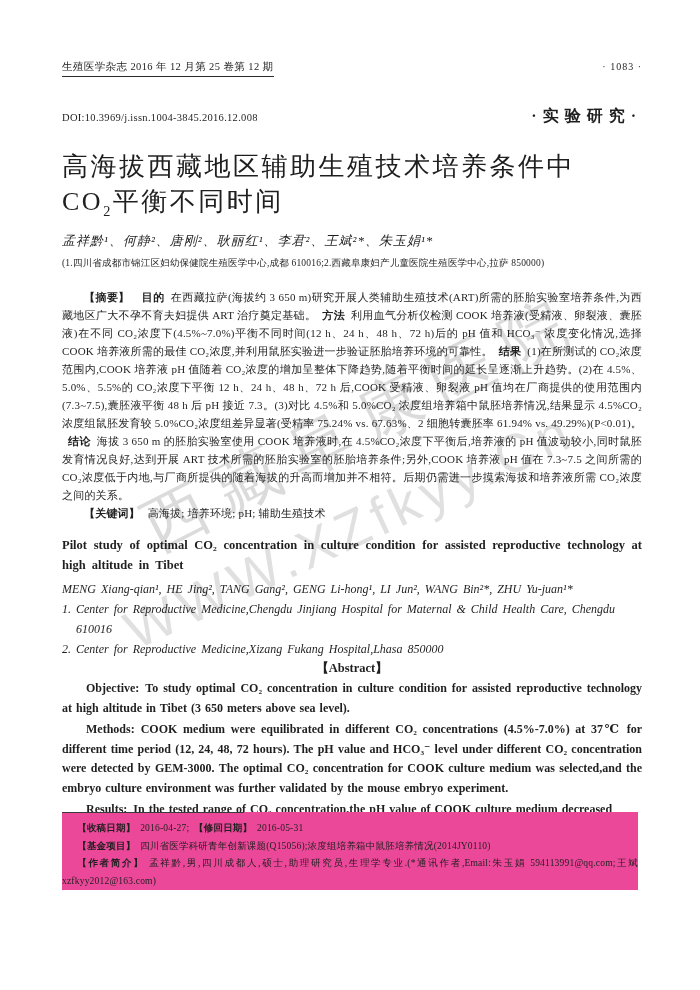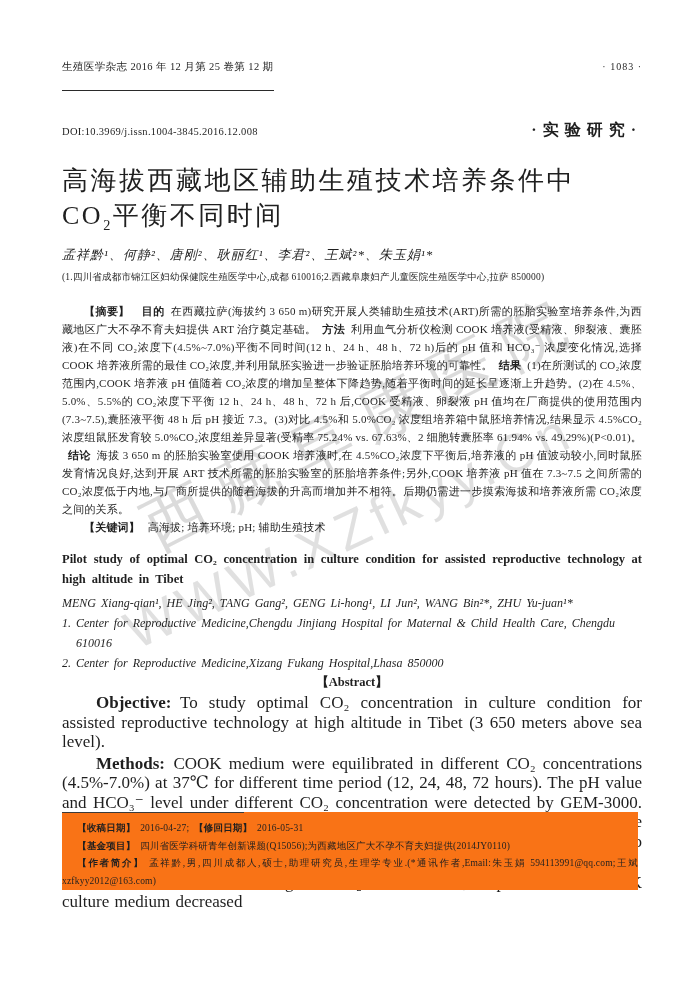--- a/index.html
+++ b/index.html
@@ -51,21 +51,21 @@
   }
 
   .header-row {
     display: flex;
     justify-content: space-between;
     align-items: baseline;
   }
   .journal-name {
     font-size: 10.5px;
     border-bottom: 1px solid #2a2a2a;
-    padding-bottom: 16px;
+    padding-bottom: 2px;
     letter-spacing: 0.4px;
   }
   .page-number { font-size: 10px; letter-spacing: 1px; }
 
   .doi-row {
     display: flex;
     justify-content: space-between;
     align-items: baseline;
     margin-top: 29px;
     gap: 30px;
@@ -143,34 +143,35 @@
     word-spacing: 2px;
   }
   .en-abstract-tag {
     text-align: center;
     font-weight: bold;
     font-size: 12.5px;
     line-height: 18px;
   }
   .en-para {
     margin: 2px 0 0 0;
-    font-size: 17px;
+    font-size: 12px;
     line-height: 19.5px;
     text-align: justify;
     text-indent: 2em;
     word-spacing: 1px;
+    font-weight: bold;
   }
   .en-para b { margin-right: 0.5em; }
 
   
   .footnote-block {
     position: absolute;
     z-index: 2;
     left: 62px; right: 62px; top: 812px;
-    background: #f97316;
+    background: #ec4899;
   }
   .footnote-sep {
     width: 182px;
     border-top: 1px solid #3a3a3a;
     margin-bottom: 7px;
   }
   .fn {
     margin: 0;
     font-size: 9.5px;
     line-height: 17.5px;
@@ -224,17 +225,17 @@
 
     <p class="en-para"><b>Methods:</b><span>COOK medium were equilibrated in different CO₂ concentrations (4.5%-7.0%) at 37℃ for different time period (12, 24, 48, 72 hours). The pH value and HCO₃⁻ level under different CO₂ concentration were detected by GEM-3000. The optimal CO₂ concentration for COOK culture medium was selected,and the embryo culture environment was further validated by the mouse embryo experiment.</span></p>
 
     <p class="en-para"><b>Results:</b><span>In the tested range of CO₂ concentration,the pH value of COOK culture medium decreased</span></p>
 
   </div>
 
   <div class="footnote-block">
     <div class="footnote-sep"></div>
     <p class="fn"><b>【收稿日期】</b><span>2016-04-27;</span><b class="second">【修回日期】</b><span>2016-05-31</span></p>
-    <p class="fn"><b>【基金项目】</b><span>四川省医学科研青年创新课题(Q15056);为西藏地区广大不孕不育夫妇提供(2014JY0110)</span></p>
+    <p class="fn"><b>【基金项目】</b><span>四川省医学科研青年创新课题(Q15056);浓度组培养箱中鼠胚培养情况(2014JY0110)</span></p>
     <p class="fn"><b>【作者简介】</b><span>孟祥黔,男,四川成都人,硕士,助理研究员,生理学专业.(*通讯作者,Email:朱玉娟 594113991@qq.com;王斌 xzfkyy2012@163.com)</span></p>
   </div>
 
 </div>
 
 </body></html>

